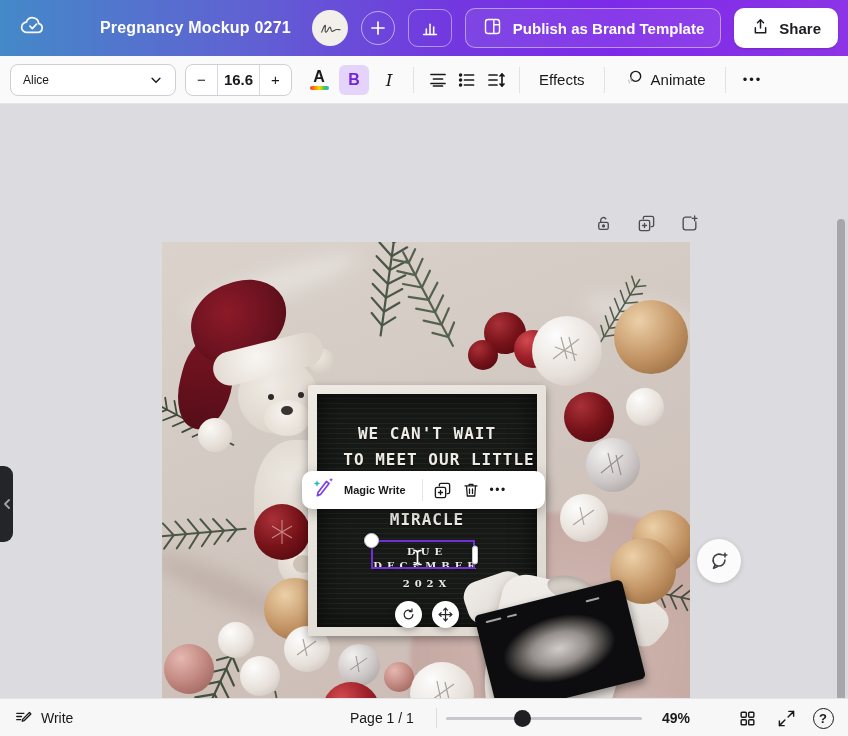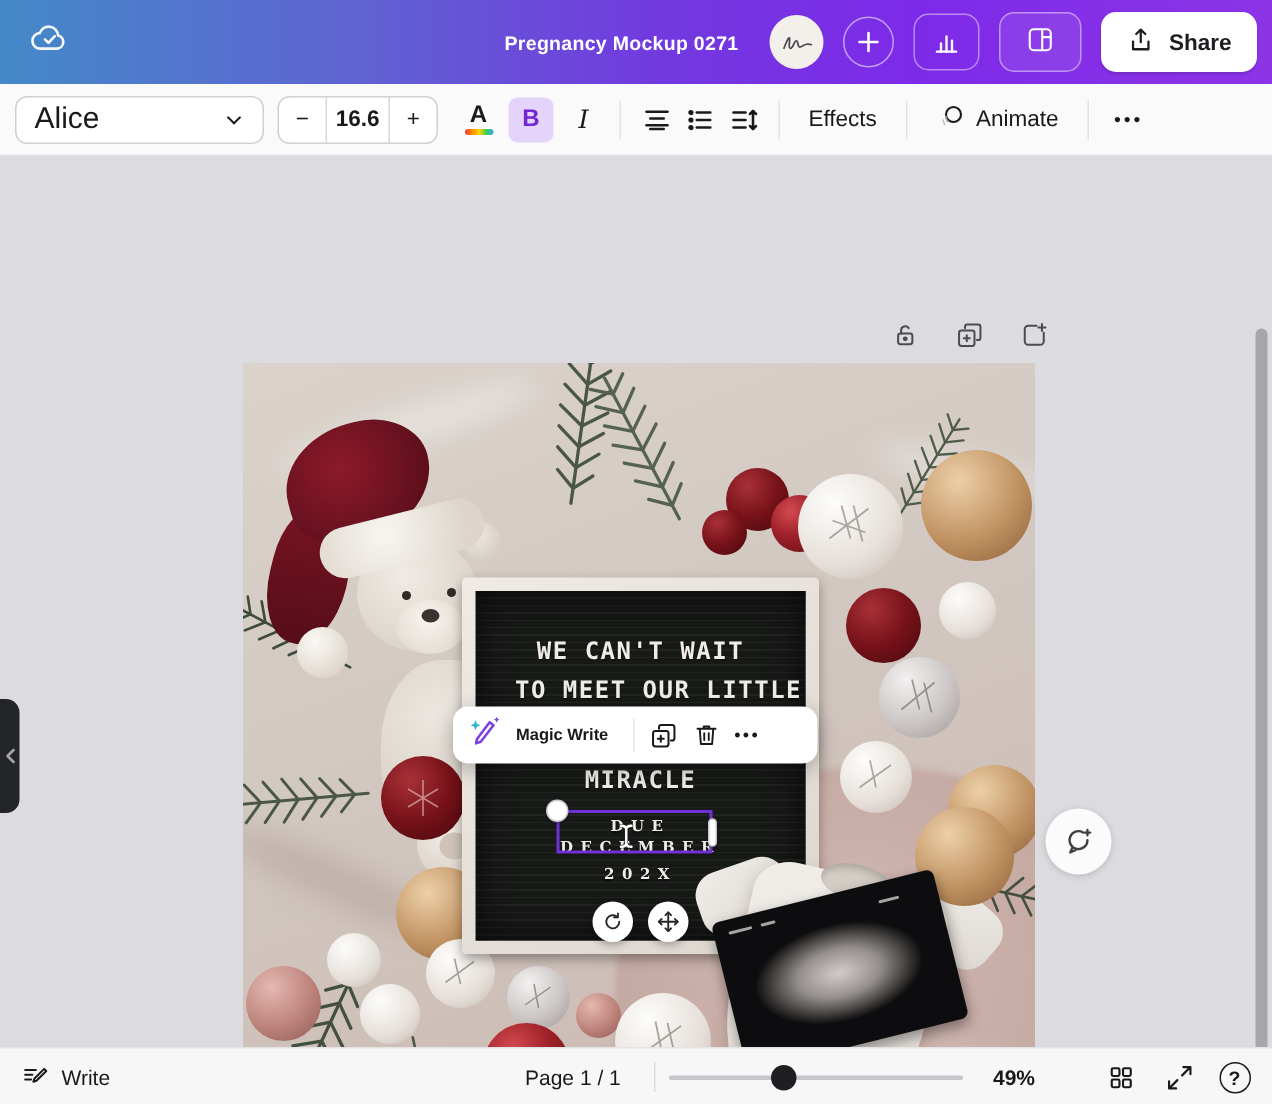--- a/index.html
+++ b/index.html
@@ -5,35 +5,35 @@
   * { margin:0; padding:0; box-sizing:border-box; }
   html,body { width:848px; height:736px; overflow:hidden; }
   body { font-family:"Liberation Sans", sans-serif; position:relative; background:#dcdbdf; }
 
   
   .header { position:absolute; left:0; top:0; width:848px; height:56px;
     background:linear-gradient(90deg,#4489c8 0%,#5f63d2 28%,#7239df 52%,#7d2ae8 72%,#8c34e6 100%);
     display:flex; align-items:center; z-index:100; }
   .logo-btn { width:42px; height:42px; margin-left:12px; display:flex; align-items:center; justify-content:center; border-radius:8px; cursor:pointer; }
   .hdr-right { margin-left:auto; display:flex; align-items:center; gap:13px; margin-right:10px; }
-  .doc-title { color:#fff; font-size:13px; font-weight:600; letter-spacing:.2px; margin-right:8px; }
+  .doc-title { color:#fff; font-size:16px; font-weight:600; letter-spacing:.2px; margin-right:8px; }
   .avatar { width:36px; height:36px; border-radius:50%; background:#f3f0ec; display:flex; align-items:center; justify-content:center; overflow:hidden; cursor:pointer; }
   .plus-btn { width:34px; height:34px; border-radius:50%; border:1.5px solid rgba(255,255,255,.55); display:flex; align-items:center; justify-content:center; cursor:pointer; }
   .chart-btn { width:44px; height:38px; border-radius:10px; border:1.5px solid rgba(255,255,255,.45); display:flex; align-items:center; justify-content:center; cursor:pointer; }
   .publish-btn { height:40px; padding:0 16px; border-radius:10px; border:1.5px solid rgba(255,255,255,.45); background:rgba(255,255,255,.08);
     display:flex; align-items:center; gap:10px; color:#fff; font-size:15px; font-weight:600; cursor:pointer; }
   .share-btn { height:40px; padding:0 17px; border-radius:10px; background:#fff; display:flex; align-items:center; gap:9px;
     color:#1c1c21; font-size:15px; font-weight:700; cursor:pointer; box-shadow:0 1px 2px rgba(0,0,0,.15); }
 
   
   .toolbar { position:absolute; left:0; top:56px; width:848px; height:48px; background:#fafafb;
     border-bottom:1px solid #e4e4e8; display:flex; align-items:center; z-index:99; }
   .font-select { margin-left:10px; width:166px; height:32px; border:1px solid #cfcfd5; border-radius:8px; background:#fff;
     display:flex; align-items:center; padding:0 12px; cursor:pointer; }
-  .font-select span { font-size:20px; color:#18191b; }
+  .font-select span { font-size:12px; color:#18191b; }
   .font-select svg { margin-left:auto; }
   .stepper { margin-left:9px; height:32px; border:1px solid #cfcfd5; border-radius:8px; background:#fff; display:flex; align-items:stretch; overflow:hidden; }
   .stepper > div { display:flex; align-items:center; justify-content:center; font-size:15px; color:#18191b; cursor:pointer; }
   .step-minus { width:32px; border-right:1px solid #d8d8dd; font-size:17px; }
   .step-val { width:41px; font-weight:600; font-size:14px; cursor:text; }
   .step-plus { width:32px; border-left:1px solid #d8d8dd; font-size:17px; }
   .tb-btn { width:30px; height:30px; border-radius:6px; display:flex; flex-direction:column; align-items:center; justify-content:center; cursor:pointer; }
   .color-a { margin-left:12px; }
   .color-a .a-glyph { font-size:16px; font-weight:700; color:#18191b; line-height:15px; }
   .rainbow { width:19px; height:4px; border-radius:2px; margin-top:2px;
@@ -189,20 +189,21 @@
       </svg>
     </div>
     <div class="publish-btn">
       <span>
         <svg width="21" height="21" viewBox="0 0 24 24" fill="none" stroke="#fff" stroke-width="1.6" stroke-linejoin="round">
           <rect x="4" y="4" width="16" height="16" rx="3"></rect>
             <path d="M13.5 4v16"></path>
             <path d="M13.5 10H20"></path>
         </svg>
       </span>
+      <span>Publish as Brand Template</span>
     </div>
     <div class="share-btn">
       <span>
         <svg width="19" height="19" viewBox="0 0 24 24" fill="none" stroke="#1c1c21" stroke-width="1.9" stroke-linecap="round" stroke-linejoin="round">
           <path d="M12 14V4"></path>
             <path d="M8.2 7.2L12 3.5l3.8 3.7"></path>
             <path d="M5.5 13.5V20h13v-6.5"></path>
         </svg>
       </span>
       <span>Share</span>

